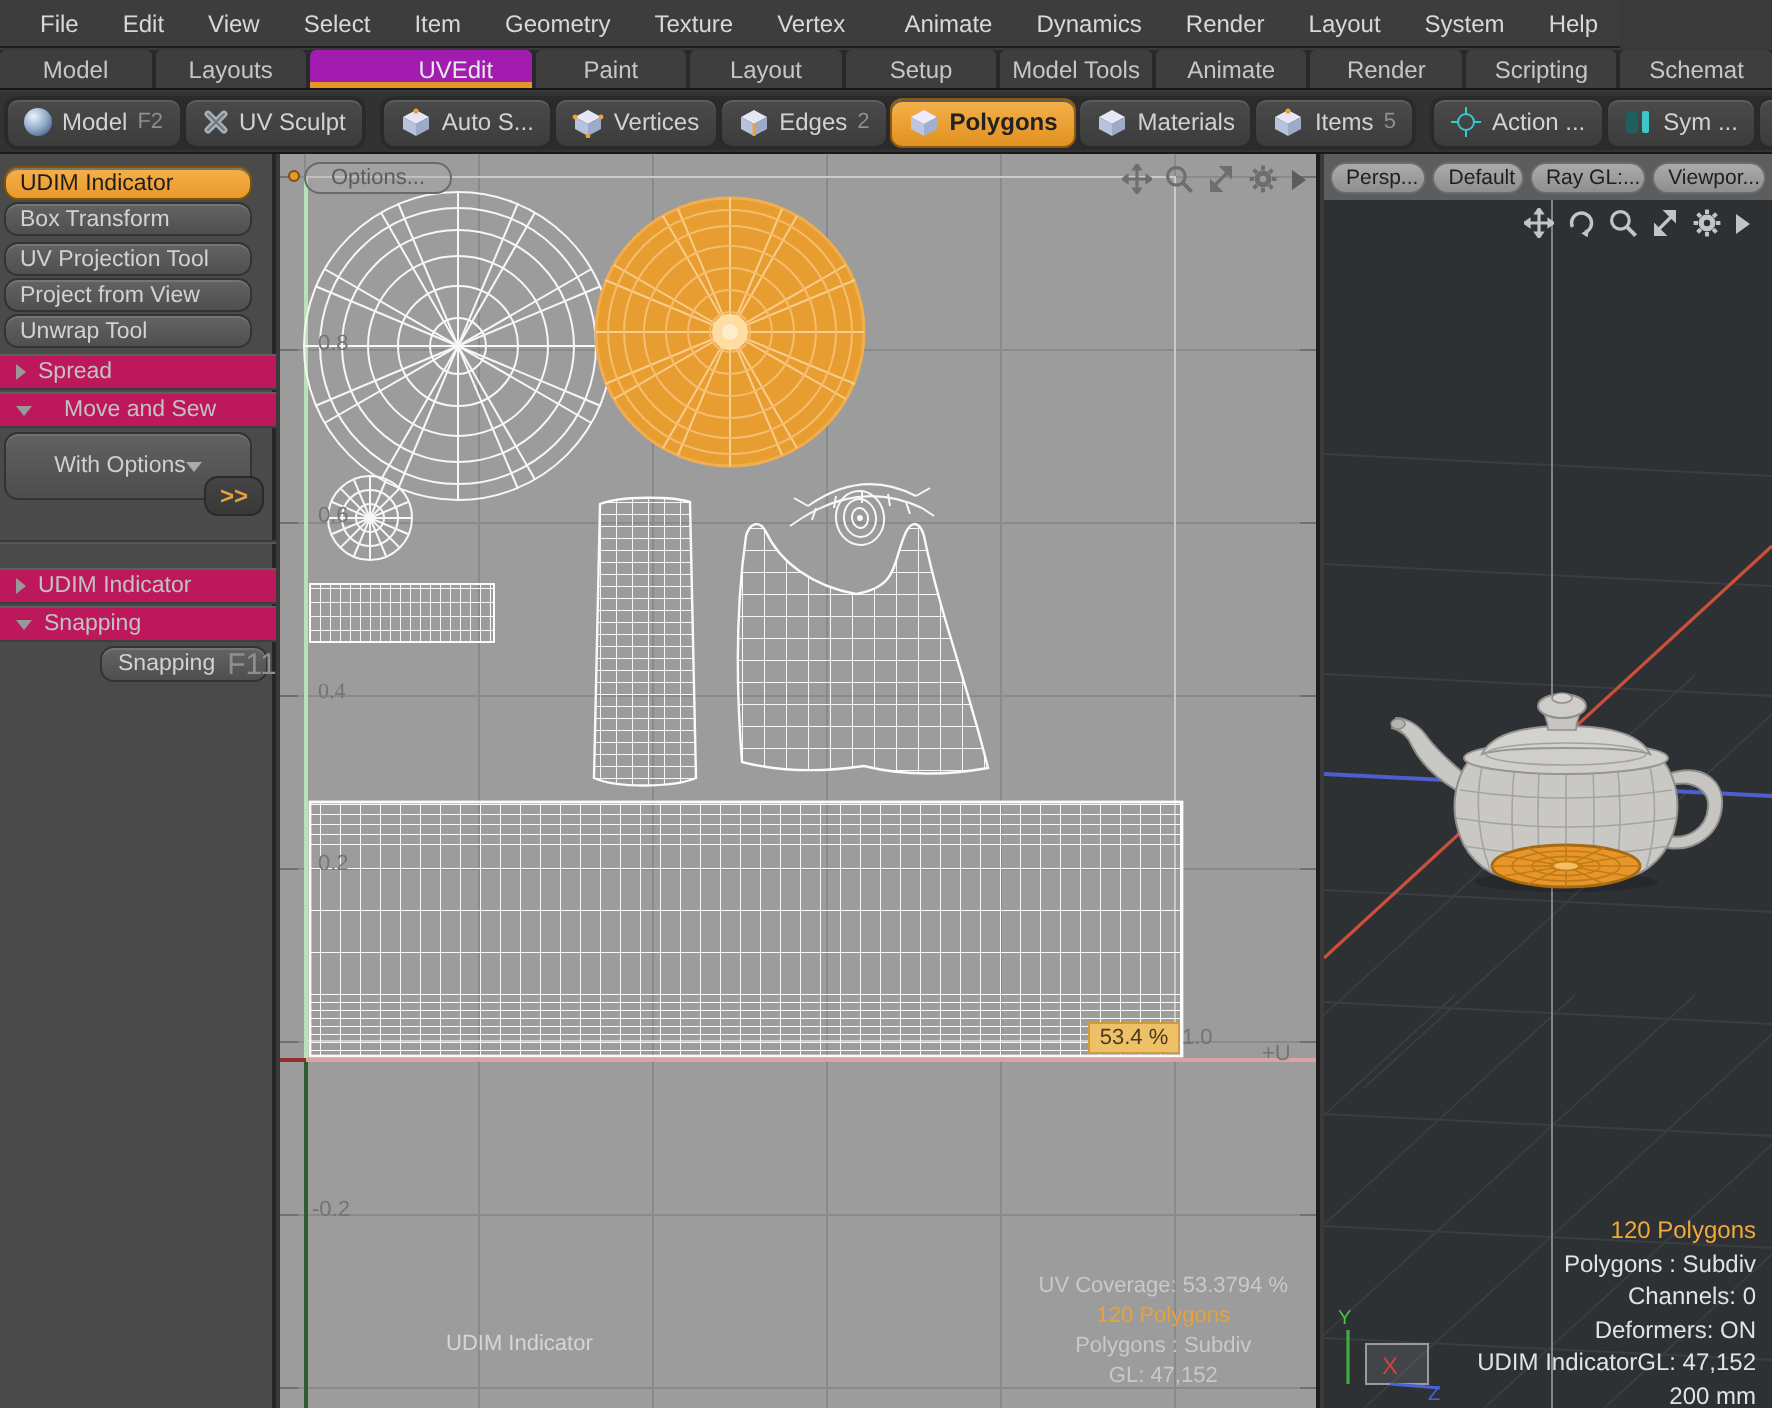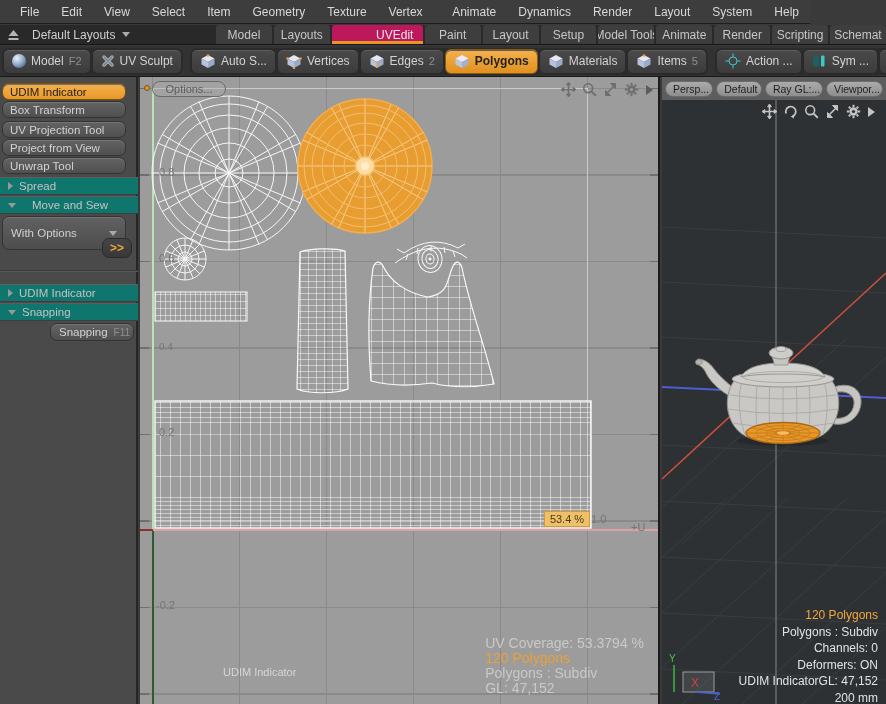--- a/index.html
+++ b/index.html
@@ -15,56 +15,56 @@
   
   .layoutbar { position:absolute; left:0; top:25px; width:886px; height:20px; background:#292929;
                display:flex; align-items:stretch; border-bottom:1px solid #161616; }
   .lb-left { display:flex; align-items:center; width:216px; flex:none; }
   .pin-btn { width:26px; height:18px; display:flex; align-items:center; justify-content:center; }
   .layouts-dd { color:#cfcfcf; font-size:12px; display:flex; align-items:center; gap:7px; padding:0 6px; }
   .caret-down { width:0; height:0; border-left:4px solid transparent; border-right:4px solid transparent; border-top:5px solid #aaa; }
   .lb-tabs { display:flex; flex:1; gap:2px; }
   .lb-tab { flex:1; background:#3e3e3e; color:#c6c6c6; font-size:12px; display:flex; align-items:center;
             justify-content:center; border-radius:3px 3px 0 0; white-space:nowrap; overflow:hidden; }
-  .lb-tab.active { background:#be185d; color:#e8e8e8; box-shadow:inset 0 -3px 0 #e49726;padding-left:35px; }
+  .lb-tab.active { background:#a21caf; color:#e8e8e8; box-shadow:inset 0 -3px 0 #e49726;padding-left:35px; }
 
   
   .toolbar { position:absolute; left:0; top:46px; width:886px; height:31px; background:#323232;
              border-bottom:1px solid #191919; display:flex; align-items:center; gap:7px; padding:0 2px; }
   .tgroup { background:#2b2b2b; border-radius:7px; height:27px; display:flex; align-items:center; gap:1px; padding:1px; }
   .tbtn { height:25px; border-radius:6px; background:linear-gradient(#4a4a4a,#3c3c3c); border:1px solid #2a2a2a;
           box-shadow:inset 0 1px 0 #5d5d5d; display:flex; align-items:center; gap:5px; padding:0 8px;
           color:#d2d2d2; font-size:12px; white-space:nowrap; }
   .tbtn .shortcut, .tbtn .count { color:#8f8f8f; font-size:11px; }
   .tbtn.active { background:linear-gradient(#f5b14c,#e0911f); border-color:#8a5a10; color:#222;font-weight:bold; }
 
   
   .sidebar { position:absolute; left:0; top:77px; width:138px; height:627px; background:#4a4a4a;
              border-right:2px solid #262626; }
   .sb-btn { position:absolute; left:2px; width:124px; height:17px; border-radius:7px;
             background:linear-gradient(#636363,#4f4f4f); border:1px solid #333;
             box-shadow:inset 0 1px 0 #757575; color:#d2d2d2; font-size:11.5px;
             display:flex; align-items:center; padding:0 7px; white-space:nowrap; overflow:hidden; }
   .sb-btn.active { background:linear-gradient(#f6b04a,#e9992b); border-color:#7c5208; color:#1e1e1e; }
-  .sb-header { position:absolute; left:0; width:138px; height:18px; background:#0f766e;
+  .sb-header { position:absolute; left:0; width:138px; height:18px; background:#be185d;
                border-top:1px solid #5e5e5e; border-bottom:1px solid #3e3e3e;
                color:#c2c2c2; font-size:11.5px; display:flex; align-items:center; gap:6px; padding:0 8px; }
   .tri-right { width:0; height:0; border-top:4px solid transparent; border-bottom:4px solid transparent; border-left:5px solid #999; }
   .tri-down  { width:0; height:0; border-left:4px solid transparent; border-right:4px solid transparent; border-top:5px solid #999; }
   .sb-dd { position:absolute; left:2px; width:124px; height:19px; border-radius:7px;
            background:linear-gradient(#616161,#4d4d4d); border:1px solid #333; box-shadow:inset 0 1px 0 #737373;
-           color:#cfcfcf; font-size:11.5px; display:flex; align-items:center; justify-content:space-between; padding:16px 8px; }
+           color:#cfcfcf; font-size:11.5px; display:flex; align-items:center; justify-content:center; padding:16px 8px; }
   .sb-expand { position:absolute; right:4px; width:30px; height:20px; border-radius:7px;
                background:linear-gradient(#454545,#383838); border:1px solid #2a2a2a;
                color:#e8a33c; font-weight:bold; font-size:12px; display:flex; align-items:center; justify-content:center; }
   .sb-divider { position:absolute; left:0; width:138px; height:2px; background:#3a3a3a; border-bottom:1px solid #575757; }
   .sb-snapbtn { position:absolute; left:50px; width:84px; height:18px; border-radius:7px;
                 background:linear-gradient(#636363,#4f4f4f); border:1px solid #333; box-shadow:inset 0 1px 0 #757575;
                 color:#d2d2d2; font-size:11.5px; display:flex; align-items:center; gap:6px; padding:0 8px; }
-  .sb-snapbtn .shortcut { color:#8f8f8f; font-size:10px; }
+  .sb-snapbtn .shortcut { color:#8f8f8f; font-size:15px; }
 
   
   .uv-editor { position:absolute; left:140px; top:77px; width:520px; height:627px; background:#9c9c9c; overflow:hidden;
                border-right:2px solid #1c1c1c;
                background-image:
                  repeating-linear-gradient(to right,  #8a8a8a 0 1px, transparent 1px 87px),
                  repeating-linear-gradient(to bottom, #8a8a8a 0 1px, transparent 1px 86.5px);
                background-position:12px 0, 0 11px; }
   .uv-unit-square { position:absolute; left:12px; top:11px; width:436px; height:433px;
                     border:1px solid rgba(255,255,255,.55); }
@@ -81,21 +81,21 @@
   .uv-svg { position:absolute; left:0; top:0; }
   .uv-options { position:absolute; left:12px; top:4px; width:74px; height:16px; border:1px solid #6a6a6a;
                 border-radius:8px; background:rgba(175,175,175,.35); color:#5c5c5c; font-size:11px;
                 display:flex; align-items:center; justify-content:center; }
   .uv-dot { position:absolute; left:4px; top:8px; width:6px; height:6px; border-radius:50%;
             background:#e8952b; border:1px solid #7a5010; }
   .uv-icons { position:absolute; left:421px; top:4px; width:96px; height:17px; display:flex; align-items:center; gap:6px; }
   .axis-label { position:absolute; color:#747474; font-size:11px; }
   .uv-badge { position:absolute; left:404px; top:434px; width:46px; height:16px; background:#eec169;
               border:1px solid #cf9b3d; color:#4a3a1a; font-size:11px; display:flex; align-items:center; justify-content:center; }
-  .uv-stats { position:absolute; right:14px; top:559px; text-align:left; font-size:14px; line-height:15px; color:#c9c9c9; }
+  .uv-stats { position:absolute; right:14px; top:559px; text-align:center; font-size:11px; line-height:15px; color:#c9c9c9; }
   .uv-stats .orange { color:#e9a13a; }
   .uv-watermark { position:absolute; left:83px; top:589px; font-size:11px; color:rgba(228,228,238,.78); }
 
   
   .viewport3d { position:absolute; left:662px; top:77px; width:224px; height:627px; background:#5d5d5d; }
   .vp-header { position:absolute; left:0; top:0; width:224px; height:23px; display:flex; align-items:center; gap:3px; padding:0 3px; }
   .vp-pill { height:16px; border-radius:8px; background:linear-gradient(#ababab,#8e8e8e); border:1px solid #6c6c6c;
              color:#1e1e1e; font-size:10.5px; display:flex; align-items:center; padding:0 7px; white-space:nowrap; overflow:hidden; }
   .vp-view { position:absolute; left:0; top:23px; width:224px; height:604px; background:#2d3134; overflow:hidden; }
   .vp-icons { position:absolute; left:100px; top:4px; display:flex; align-items:center; gap:6px; }
@@ -120,32 +120,20 @@
     <span class="menu-item">Vertex Map</span>
     <span class="menu-item">Animate</span>
     <span class="menu-item">Dynamics</span>
     <span class="menu-item">Render</span>
     <span class="menu-item">Layout</span>
     <span class="menu-item">System</span>
     <span class="menu-item">Help</span>
   </div>
 
   <div class="layoutbar">
-    <div class="lb-left">
-      <span class="pin-btn">
-        <svg class="ico" width="13" height="12" viewBox="0 0 13 12">
-            <polygon points="6.5,1 11.5,7 1.5,7" fill="#b4b4b4"></polygon>
-            <rect x="1.5" y="9" width="10" height="2" fill="#b4b4b4"></rect>
-          </svg>
-      </span>
-      <span class="layouts-dd">
-        <span>Default Layouts</span>
-        <span class="caret-down"></span>
-      </span>
-    </div>
     <div class="lb-tabs">
       <div class="lb-tab">Model</div>
       <div class="lb-tab">Layouts</div>
       <div class="lb-tab active">UVEdit</div>
       <div class="lb-tab">Paint</div>
       <div class="lb-tab">Layout</div>
       <div class="lb-tab">Setup</div>
       <div class="lb-tab">Model Tools</div>
       <div class="lb-tab">Animate</div>
       <div class="lb-tab">Render</div>

